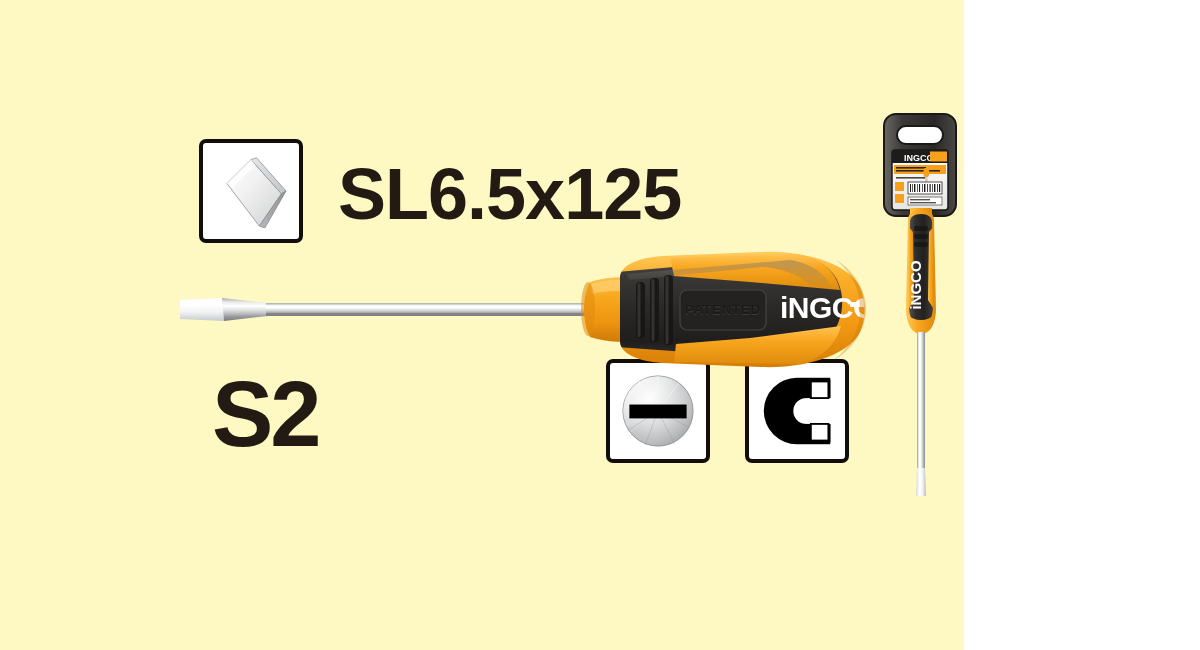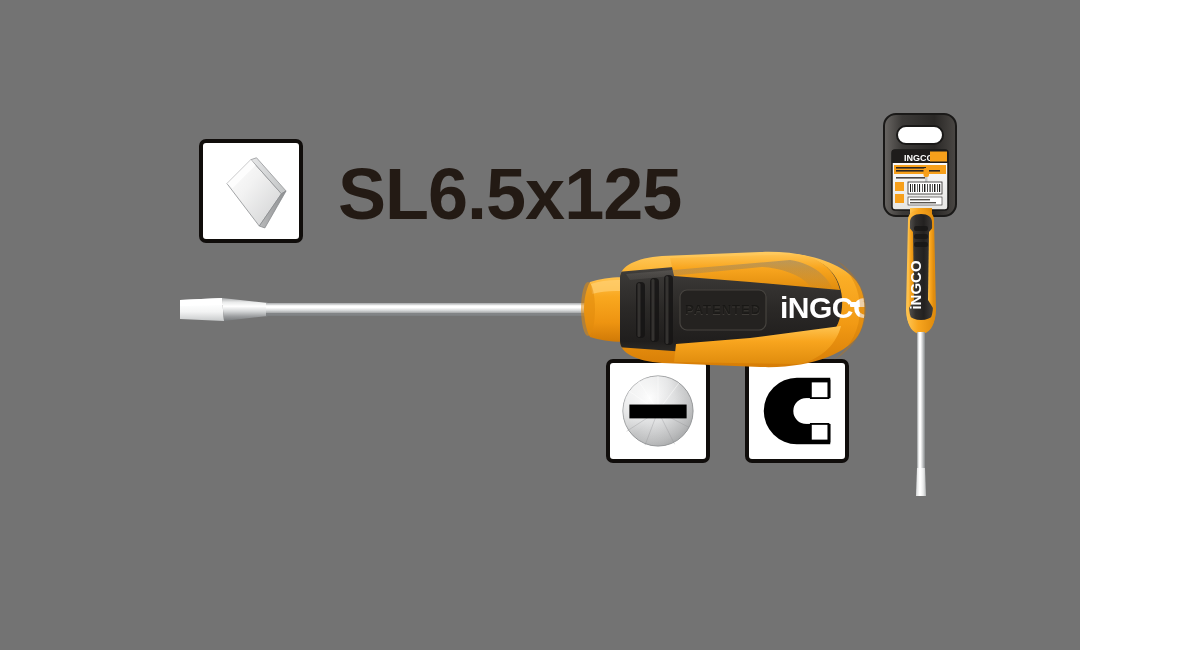--- a/index.html
+++ b/index.html
@@ -2,23 +2,23 @@
 <html><head>
 <meta charset="utf-8">
 <style>
   html, body {
     margin: 0;
     padding: 0;
     background: #ffffff;
   }
   #stage {
     position: relative;
-    width: 1080px;
+    width: 964px;
     height: 650px;
-    background: #737373;
+    background: #fef9c3;
     overflow: hidden;
     font-family: "Liberation Sans", sans-serif;
   }
 
   
   .icon-box {
     position: absolute;
     background: #ffffff;
     border: 4px solid #100d0b;
     border-radius: 7px;
@@ -92,20 +92,21 @@
       <polygon points="52,18 58,16 90,52 85,55" fill="url(#tipTopGrad)" stroke="#8e9092" stroke-width="0.8"></polygon>
 
       <polygon points="85,55 90,52 67,92 61,90" fill="url(#tipSideGrad)" stroke="#85878a" stroke-width="0.8"></polygon>
 
       <polygon points="26,44 52,18 57,24 32,49" fill="#ffffff" opacity="0.75"></polygon>
     </svg>
   </div>
 
   <div class="spec-text" id="size-label">SL6.5x125</div>
 
+  <div class="spec-text" id="steel-label">S2</div>
 
   <div class="icon-box" id="screwhead-box">
     <svg class="box-svg" viewBox="0 0 104 104">
       <defs>
         <radialGradient id="screwMetal" cx="0.38" cy="0.32" r="0.78">
           <stop offset="0%" stop-color="#fdfdfd"></stop>
           <stop offset="45%" stop-color="#dedfe0"></stop>
           <stop offset="80%" stop-color="#b9babb"></stop>
           <stop offset="100%" stop-color="#9b9d9e"></stop>
         </radialGradient>

